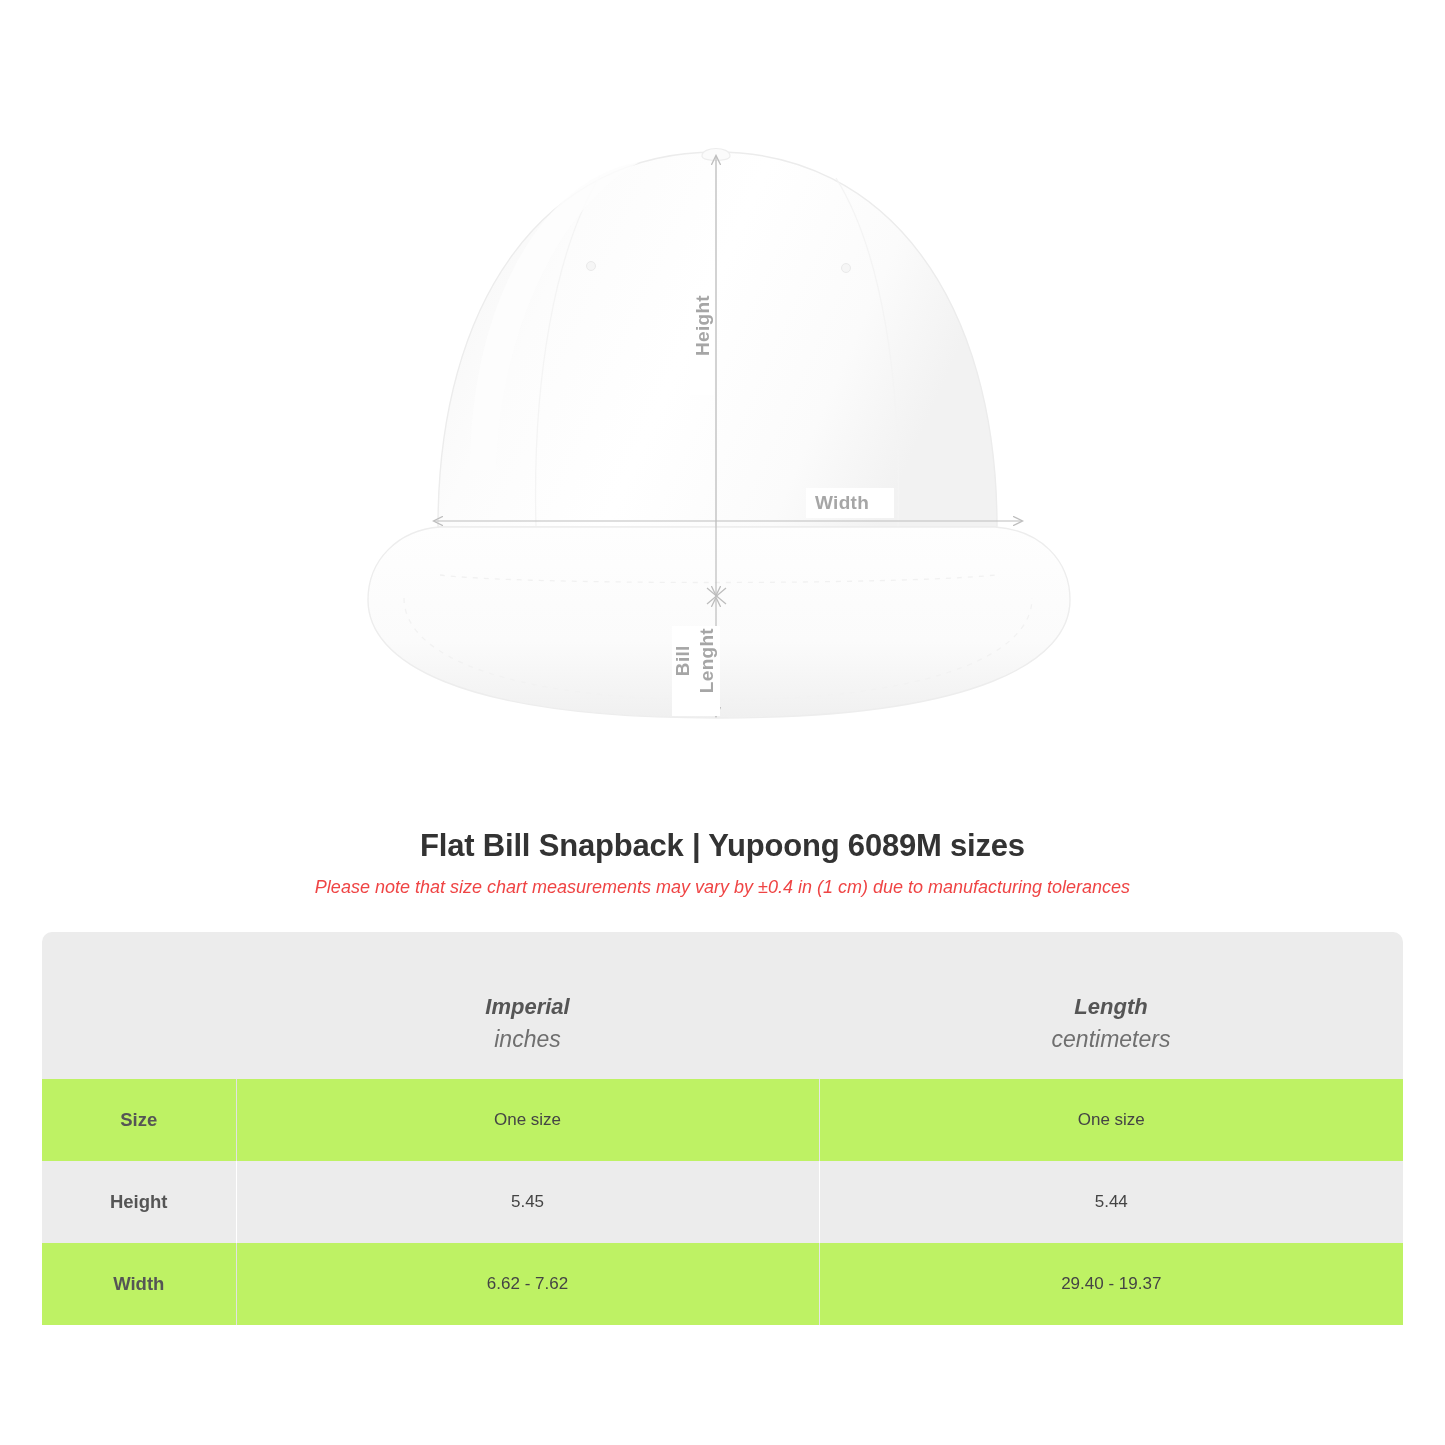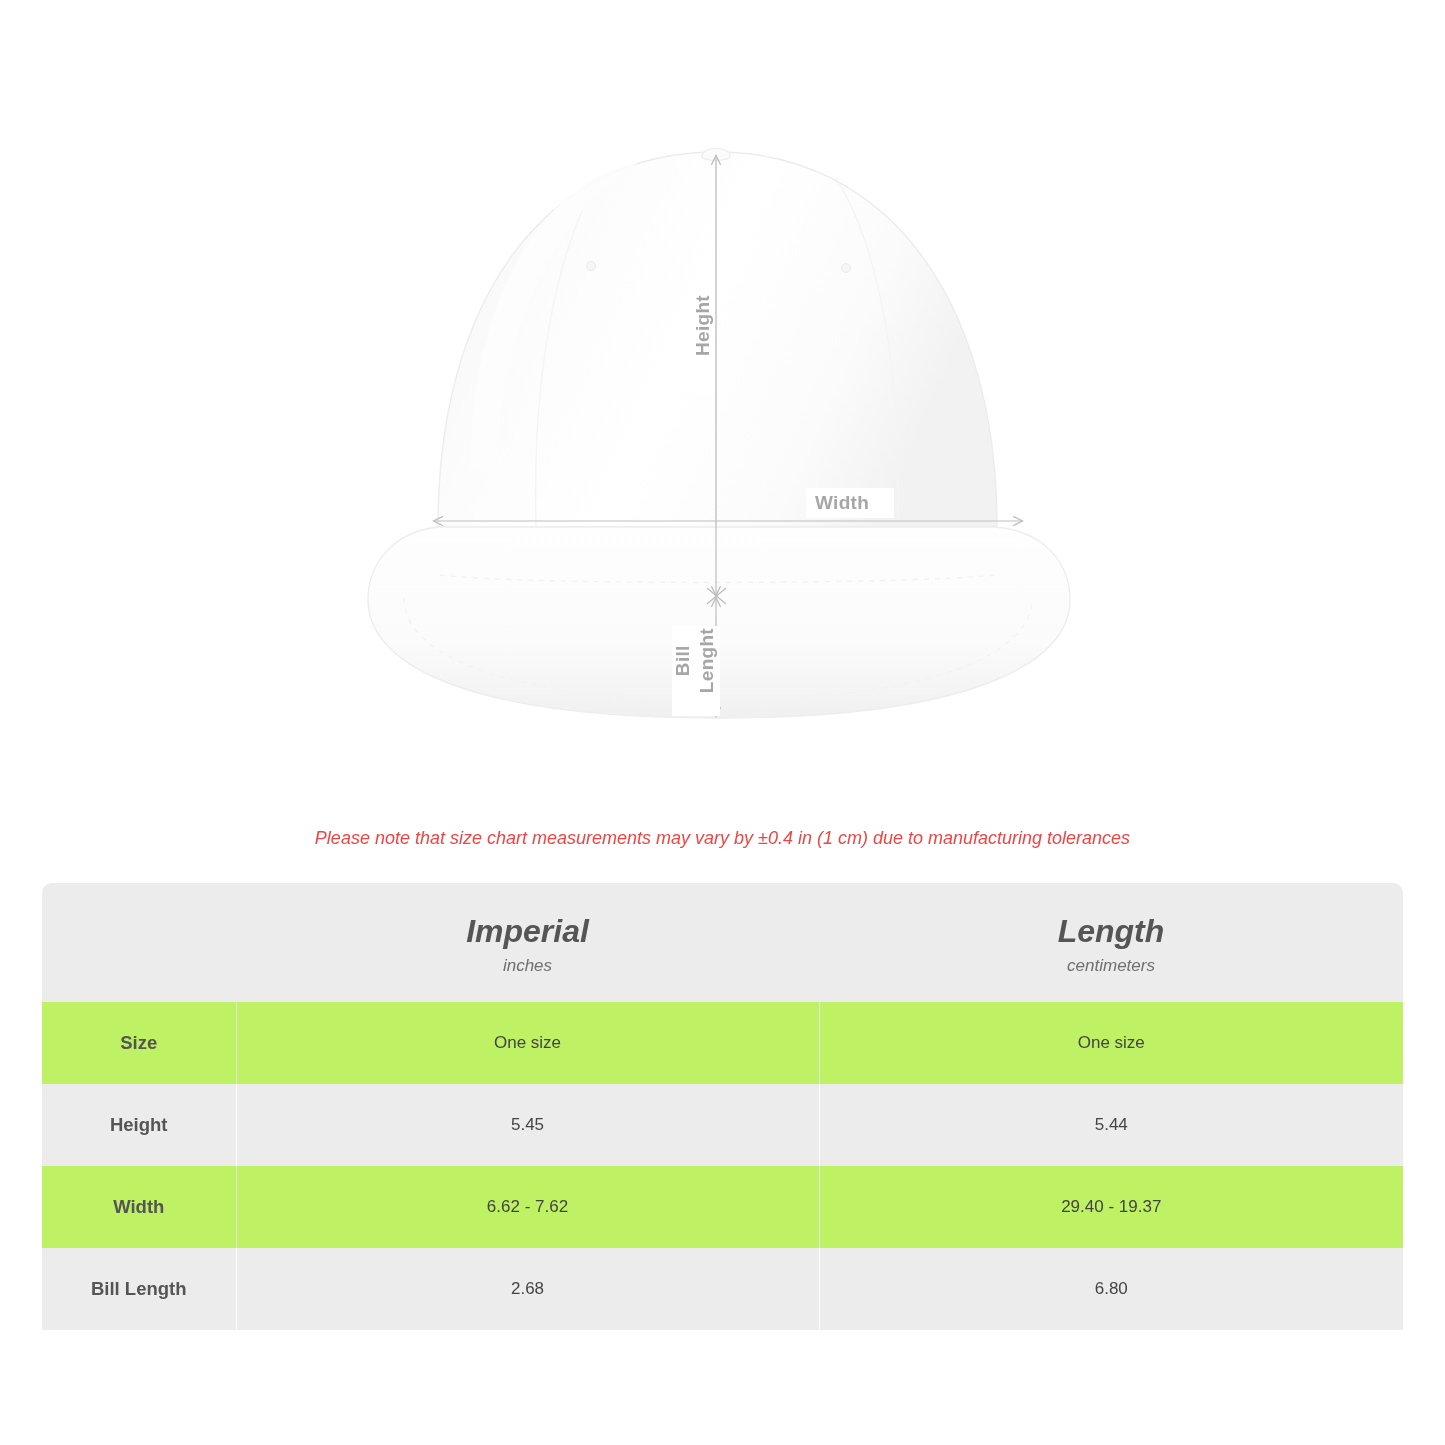--- a/index.html
+++ b/index.html
@@ -98,28 +98,29 @@
     border: none;
   }
   .size-table thead th.first-head {
     border-top-left-radius: 10px;
     border-bottom-left-radius: 0;
   }
   .size-table thead th.last-head {
     border-top-right-radius: 10px;
   }
   .unit-name {
-    font-size: 32px;
+    font-size: 22px;
     font-weight: bold;
     font-style: italic;
     color: #555555;
     display: block;
+    margin-top: 32px;
   }
   .unit-sub {
-    font-size: 17px;
+    font-size: 23px;
     font-style: italic;
     color: #6f6f6f;
     display: block;
     margin-top: 6px;
   }
 
   .size-table tbody td {
     text-align: center;
     font-size: 17px;
     color: #444444;
@@ -218,20 +219,21 @@
 
     <div class="dim-label" id="width-label">Width</div>
 
     <div id="bill-label" style="position:absolute;left:672px;top:628px;display:flex;">
       <span class="dim-label vertical" style="position:static;">Bill</span>
       <span class="dim-label vertical" style="position:static;margin-left:2px;">Lenght</span>
     </div>
   </div>
 
   <div class="heading-block">
+    <h1 class="chart-title">Flat Bill Snapback | Yupoong 6089M sizes</h1>
     <div class="chart-note">Please note that size chart measurements may vary by ±0.4 in (1 cm) due to manufacturing tolerances</div>
   </div>
 
   <div class="table-wrap">
     <table class="size-table">
       <colgroup>
         <col class="c1">
           <col class="c2">
           <col class="c3">
       </colgroup>
@@ -257,22 +259,17 @@
         <tr class="even">
           <td class="row-head">Height</td>
           <td>5.45</td>
           <td>5.44</td>
         </tr>
         <tr class="odd">
           <td class="row-head">Width</td>
           <td>6.62 - 7.62</td>
           <td>29.40 - 19.37</td>
         </tr>
-        <tr class="even">
-          <td class="row-head">Bill Length</td>
-          <td>2.68</td>
-          <td>6.80</td>
-        </tr>
       </tbody>
     </table>
   </div>
 
 </div>
 
 </body></html>

